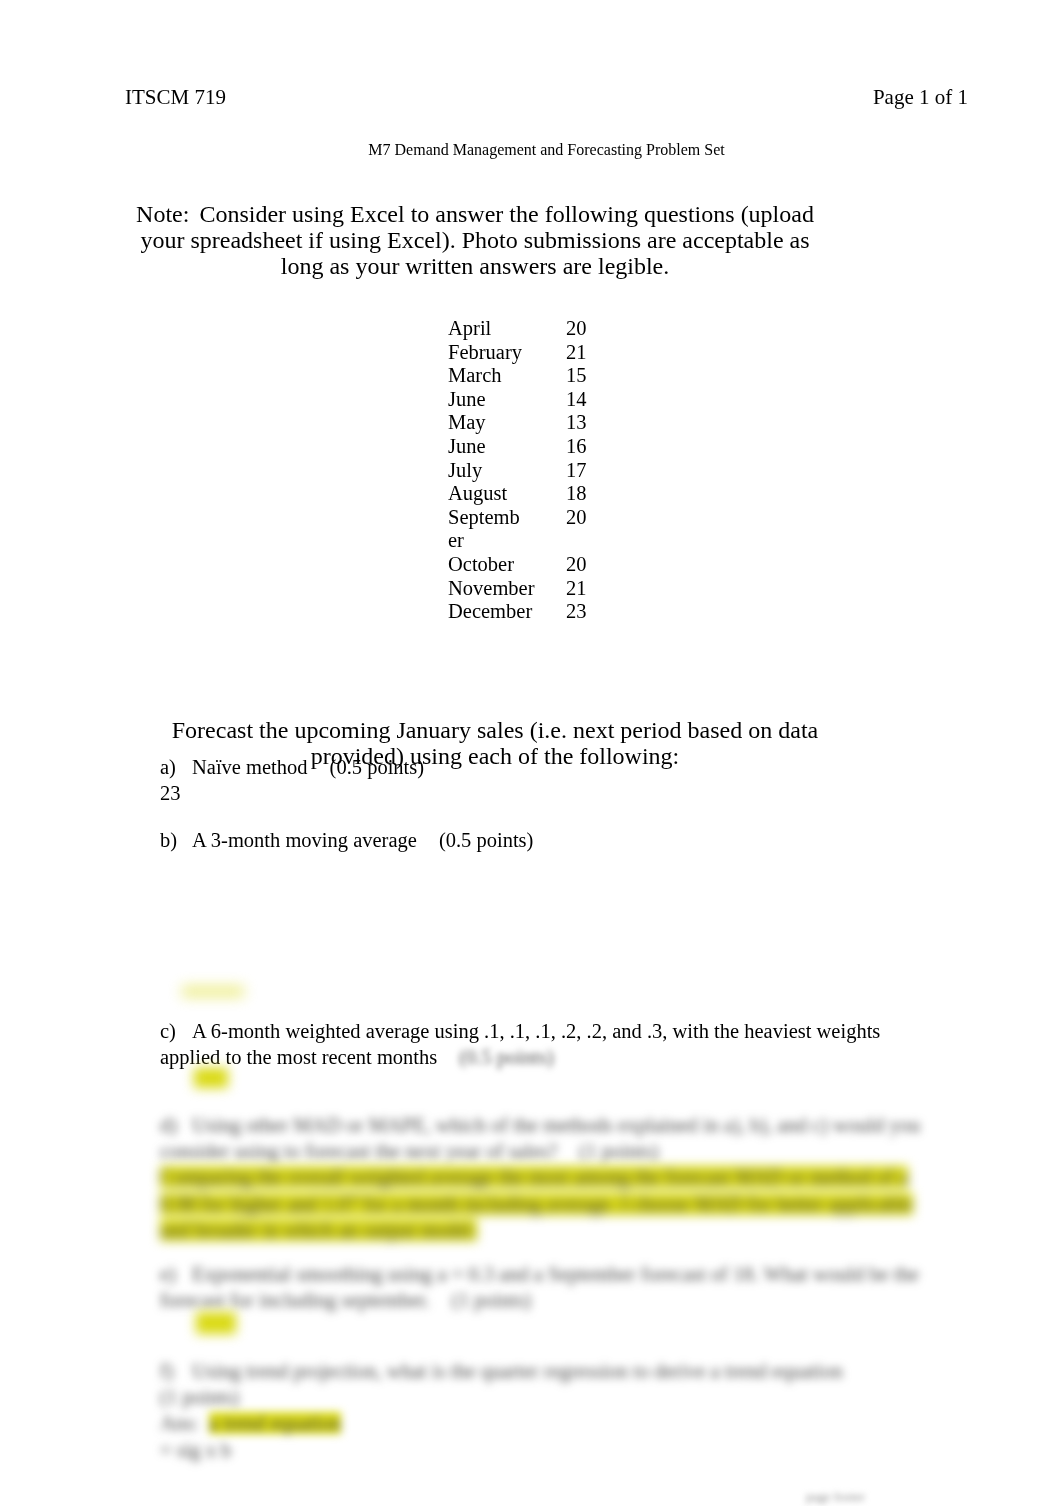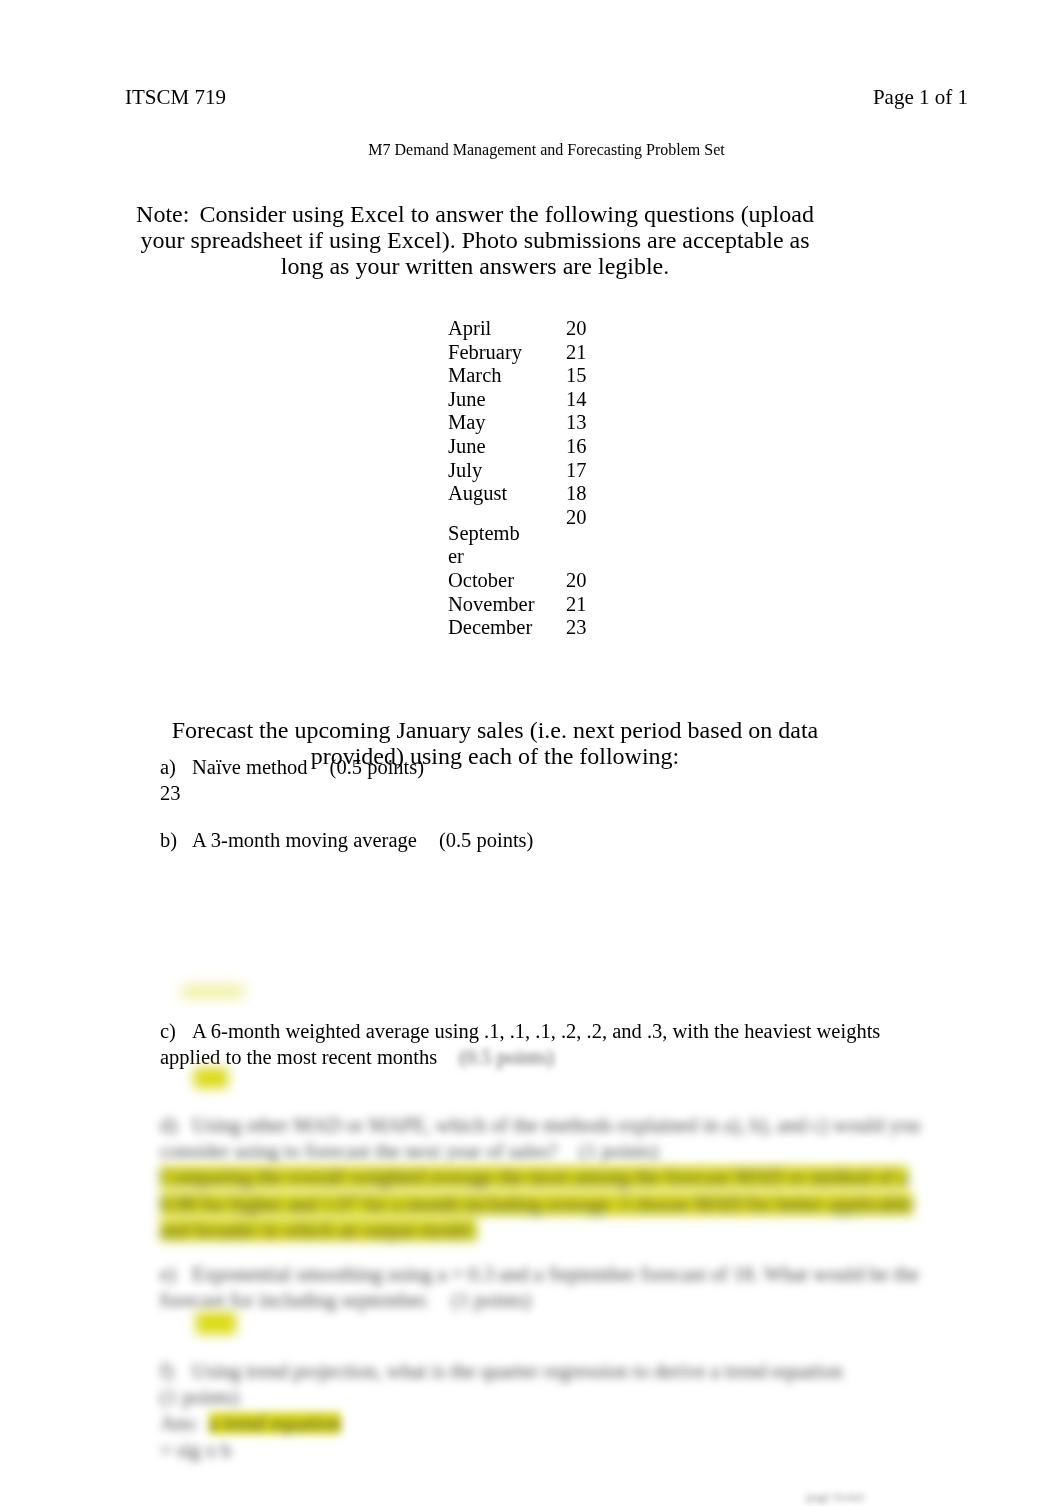--- a/index.html
+++ b/index.html
@@ -71,21 +71,21 @@
     line-height: 23.6px;
     border-collapse: collapse;
   }
   .sales-table td {
     padding: 0;
     vertical-align: top;
     font-weight: normal;
   }
   .sales-table .col-month { width: 118px; }
   .sales-table .col-sales { width: 60px; }
-  .wrapcell { display: block; width: 78px; word-break: break-all; margin-top: 16px; }
+  .wrapcell { display: block; width: 78px; word-break: break-all; }
 
   
   .qitem {
     position: absolute;
     left: 160px;
     font-size: 20.5px;
     line-height: 26.2px;
   }
   .qitem .marker {
     position: absolute;

